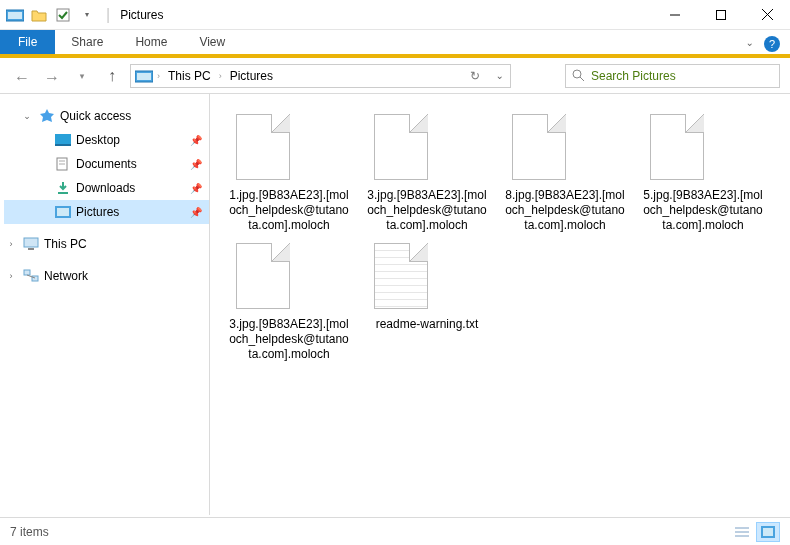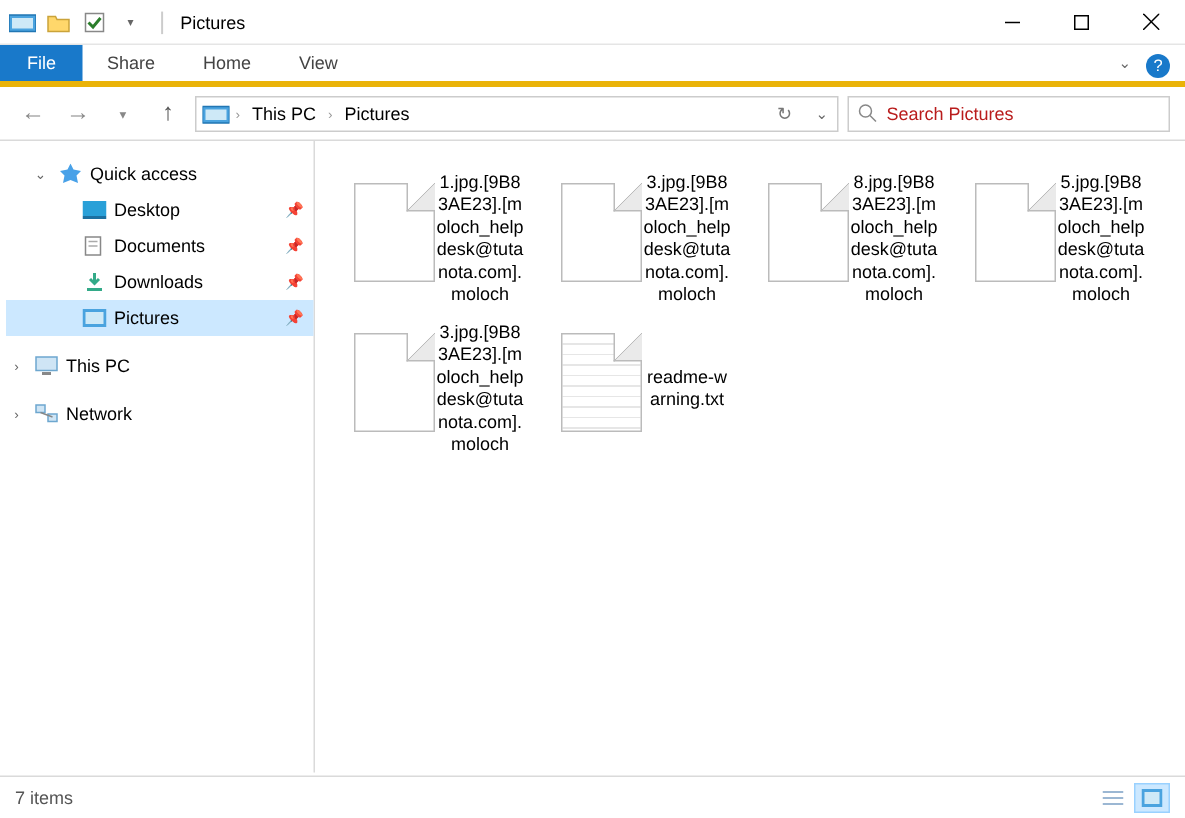--- a/index.html
+++ b/index.html
@@ -21,37 +21,37 @@
 .ribbon .chev { font-size: 10px; color: #666; align-self: center; margin-right: 10px; }
 
 .addrbar { height: 36px; display: flex; align-items: center; gap: 6px; padding: 0 10px; border-bottom: 1px solid #dadada; }
 .addrbar .nav-btn { width: 24px; height: 24px; display: flex; align-items: center; justify-content: center; color: #888; font-size: 16px; }
 .addrbar .nav-btn.enabled { color: #555; }
 .addrbar .path-box { flex: 1; height: 24px; border: 1px solid #ccc; display: flex; align-items: center; padding: 0 4px; font-size: 12px; gap: 2px; position: relative; }
 .addrbar .path-seg { padding: 0 4px; }
 .addrbar .path-ch { color: #999; font-size: 9px; padding: 0 2px; }
 .addrbar .refresh { position: absolute; right: 28px; color: #777; }
 .addrbar .dd { position: absolute; right: 6px; color: #666; font-size: 10px; }
-.addrbar .search-box { width: 215px; height: 24px; border: 1px solid #ccc; display: flex; align-items: center; padding: 0 6px; font-size: 12px; color: #b91c1c; gap: 6px; }
+.addrbar .search-box { width: 215px; height: 24px; border: 1px solid #ccc; display: flex; align-items: center; padding: 0 6px; font-size: 12px; color: #4d7c0f; gap: 6px; margin-left: 48px; }
 
 .main { display: flex; height: 421px; }
 
 .nav-pane { width: 210px; border-right: 1px solid #dadada; padding: 10px 0 0 4px; font-size: 12px; color: #000; }
 .nav-item { display: flex; align-items: center; height: 24px; padding-right: 6px; gap: 4px; }
 .nav-item .exp { width: 14px; text-align: center; color: #666; font-size: 9px; }
 .nav-item .ic { width: 18px; height: 16px; display: flex; align-items: center; justify-content: center; font-size: 13px; }
 .nav-item .pin { margin-left: auto; color: #888; font-size: 10px; }
 .nav-item.indent1 { padding-left: 16px; }
 .nav-item.indent2 { padding-left: 32px; }
 .nav-item.sel { background: #cce8ff; }
 .nav-gap { height: 8px; }
 
 .content { flex: 1; padding: 20px 10px 10px 18px; overflow: hidden; }
 .file-grid { display: flex; flex-wrap: wrap; gap: 10px 16px; }
-.file-item { width: 122px; display: flex; flex-direction: row; align-items: center; }
+.file-item { width: 122px; display: flex; flex-direction: column; }
 .file-icon { width: 70px; height: 70px; position: relative; margin-bottom: 4px; }
 .blank-file { width: 54px; height: 66px; background: #fff; border: 1px solid #bbb; margin-left: 8px; position: relative; }
 .blank-file::before { content: ""; position: absolute; right: -1px; top: -1px; width: 18px; height: 18px; background: linear-gradient(135deg, #fff 48%, #bbb 50%, #eaeaea 52%); border-left: 1px solid #bbb; border-bottom: 1px solid #bbb; }
 .txt-file { width: 54px; height: 66px; background: repeating-linear-gradient(#fff 0 6px, #e6e6e6 6px 7px); border: 1px solid #bbb; margin-left: 8px; position: relative; }
 .txt-file::before { content: ""; position: absolute; right: -1px; top: -1px; width: 18px; height: 18px; background: linear-gradient(135deg, #fff 48%, #bbb 50%, #eaeaea 52%); border-left: 1px solid #bbb; border-bottom: 1px solid #bbb; }
 .file-name { font-size: 12px; text-align: center; line-height: 15px; word-break: break-all; max-width: 122px; }
 
 .statusbar { position: absolute; bottom: 0; left: 0; right: 0; height: 28px; border-top: 1px solid #dadada; display: flex; align-items: center; padding: 0 10px; font-size: 12px; color: #555; }
 .statusbar .view-switch { margin-left: auto; display: flex; gap: 2px; }
 .statusbar .view-btn { width: 24px; height: 20px; border: 1px solid transparent; display: flex; align-items: center; justify-content: center; }

